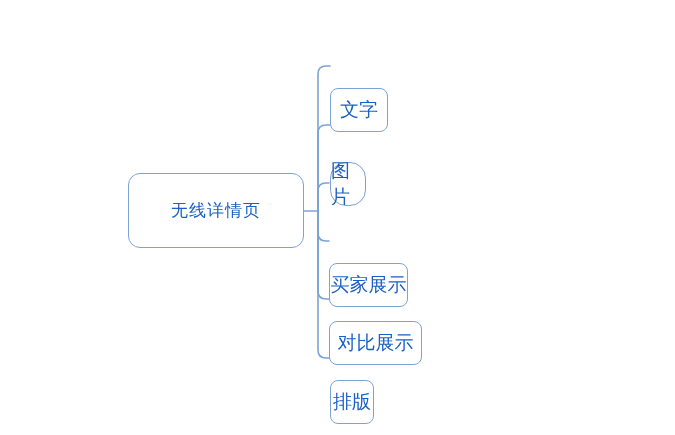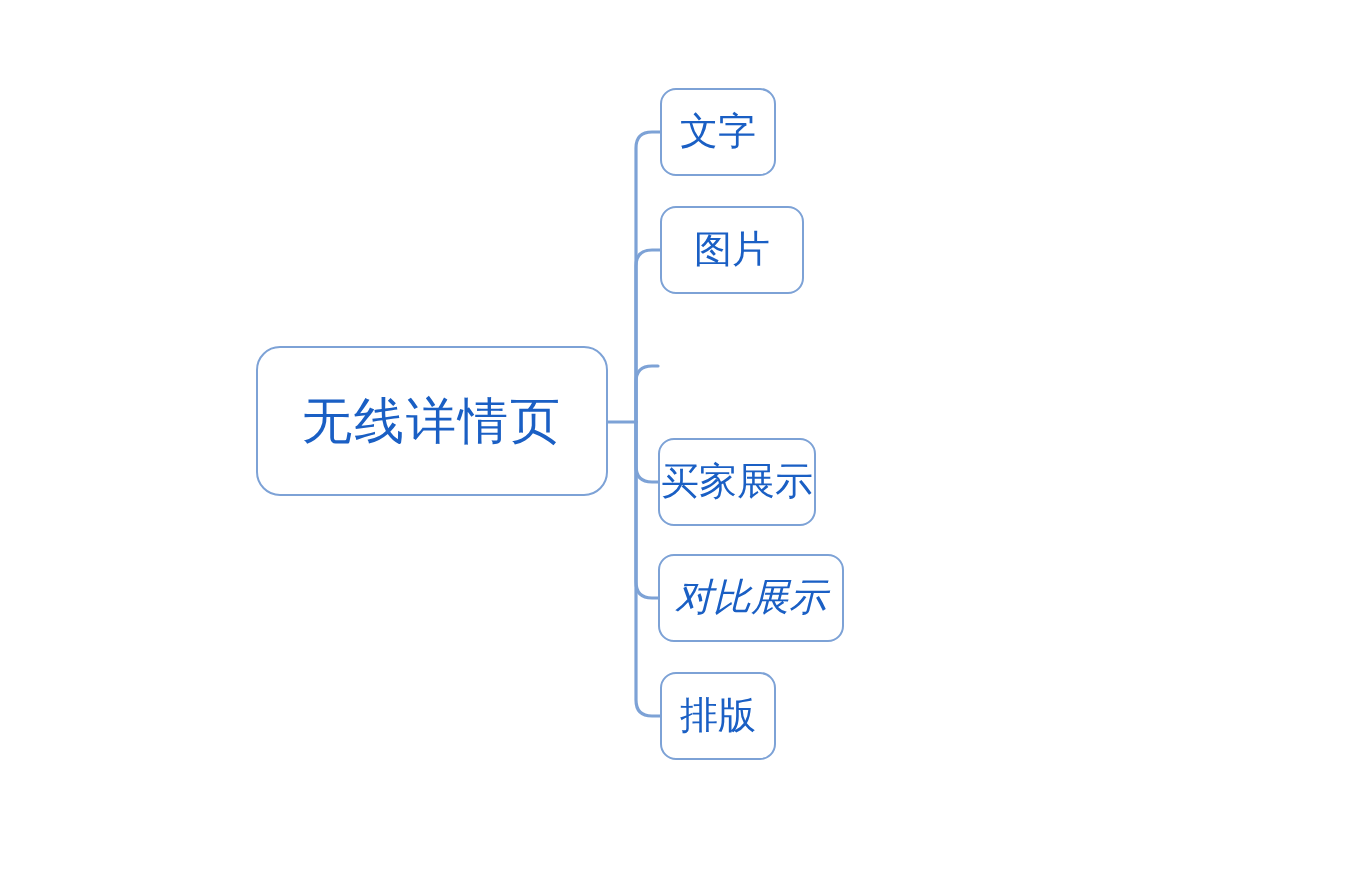--- a/index.html
+++ b/index.html
@@ -32,34 +32,35 @@
     align-items:center;
     justify-content:center;
     border:1.5px solid var(--line);
     background:var(--bg);
     color:var(--text);
     cursor:pointer;
   }
   .node-root{
     left:128px;top:173px;width:176px;height:75px;
     border-radius:12px;
-    font-size:25px;
+    font-size:17px;
     letter-spacing:1px;
   }
   .node-child{
     border-radius:8px;
     font-size:19px;
     height:44px;
+    margin-top:44px;
   }
   .c0{left:330px;top:44px;width:58px;}
-  .c1{left:330px;top:103px;width:72px;}
+  .c1{left:330px;top:118px;width:36px;border-radius:16px;}
   .c2{left:329px;top:161px;width:59px;}
   .c3{left:329px;top:219px;width:79px;}
-  .c4{left:329px;top:277px;width:93px;font-style:italic;}
-  .c5{left:330px;top:336px;width:58px;}
+  .c4{left:329px;top:277px;width:93px;}
+  .c5{left:330px;top:336px;width:44px;}
 </style>
 </head>
 <body>
 
 <div class="canvas">
 
   <svg class="connectors" viewBox="0 0 675 435" aria-hidden="true">
     <path d="M 303.5,211 L 318,211"></path>
     <path d="M 318,211 L 318,74  Q 318,66  326,66  L 330,66"></path>
     <path d="M 318,211 L 318,133 Q 318,125 326,125 L 330,125"></path>

